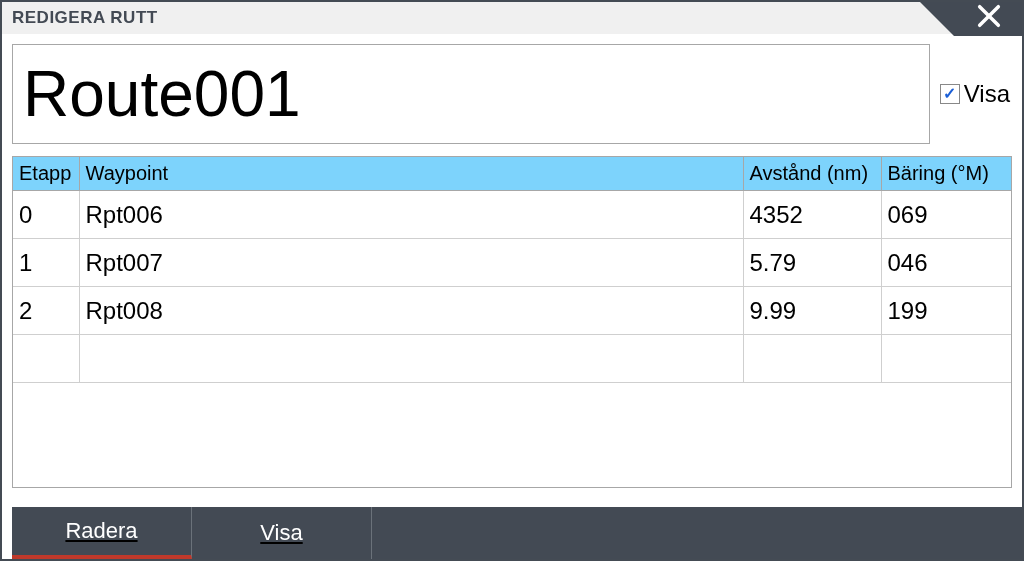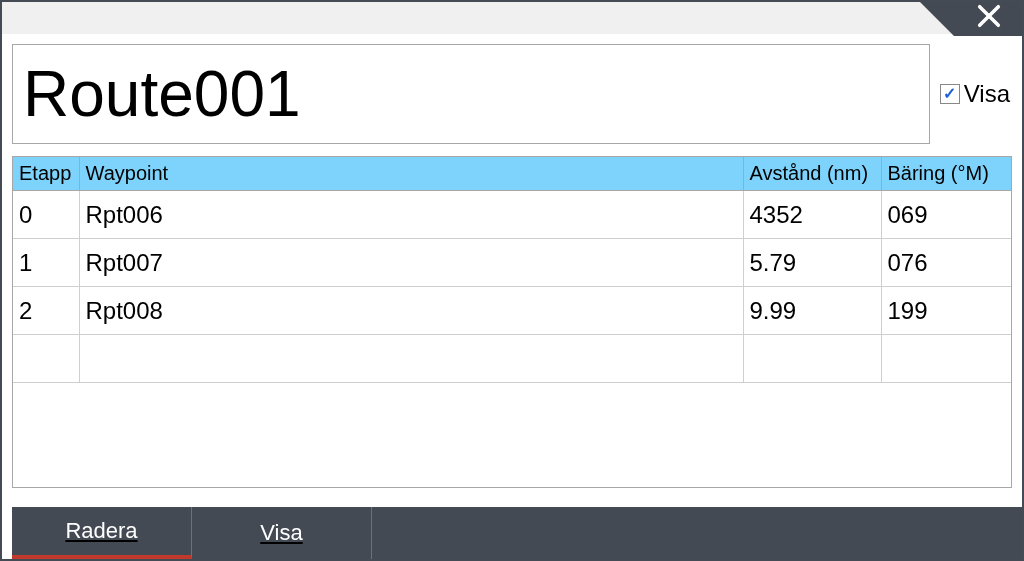--- a/index.html
+++ b/index.html
@@ -160,20 +160,21 @@
       position: relative;
     }
     .bottom-btn.delete {
       border-bottom: 4px solid #c0392b;
     }
   </style>
 </head>
 <body>
 
 <div class="titlebar">
+  <span>REDIGERA RUTT</span>
   <div class="titlebar-close">
     <span>
       <svg viewBox="0 0 24 24" fill="none" stroke="#fff" stroke-width="3" stroke-linecap="round">
         <line x1="4" y1="4" x2="20" y2="20"></line>
         <line x1="20" y1="4" x2="4" y2="20"></line>
       </svg>
     </span>
   </div>
 </div>
 
@@ -207,21 +208,21 @@
         <tr>
           <td>0</td>
           <td>Rpt006</td>
           <td>4352</td>
           <td>069</td>
         </tr>
         <tr>
           <td>1</td>
           <td>Rpt007</td>
           <td>5.79</td>
-          <td>076</td>
+          <td>046</td>
         </tr>
         <tr>
           <td>2</td>
           <td>Rpt008</td>
           <td>9.99</td>
           <td>199</td>
         </tr>
         <tr>
           <td></td>
           <td></td>

